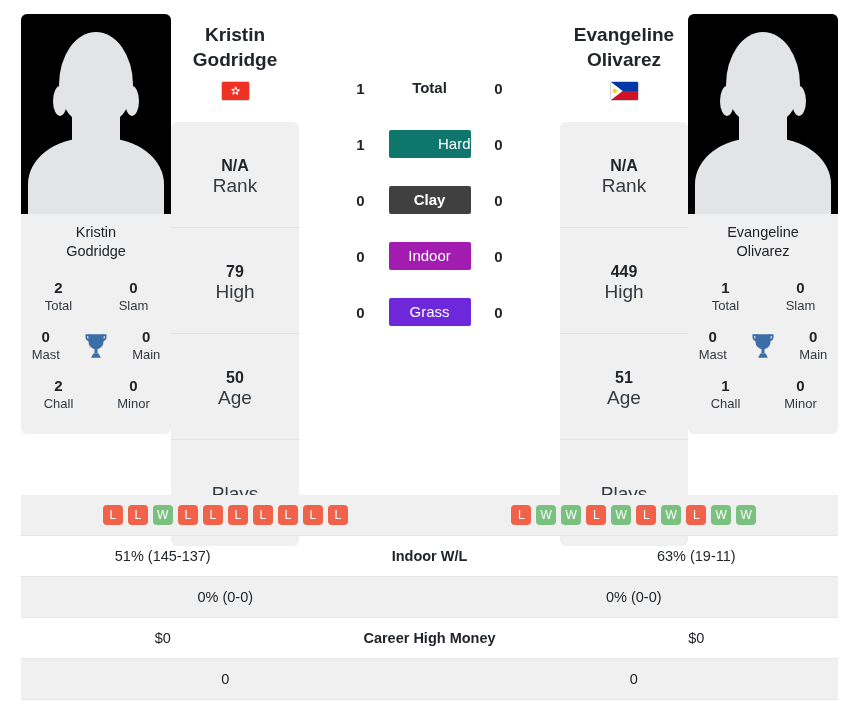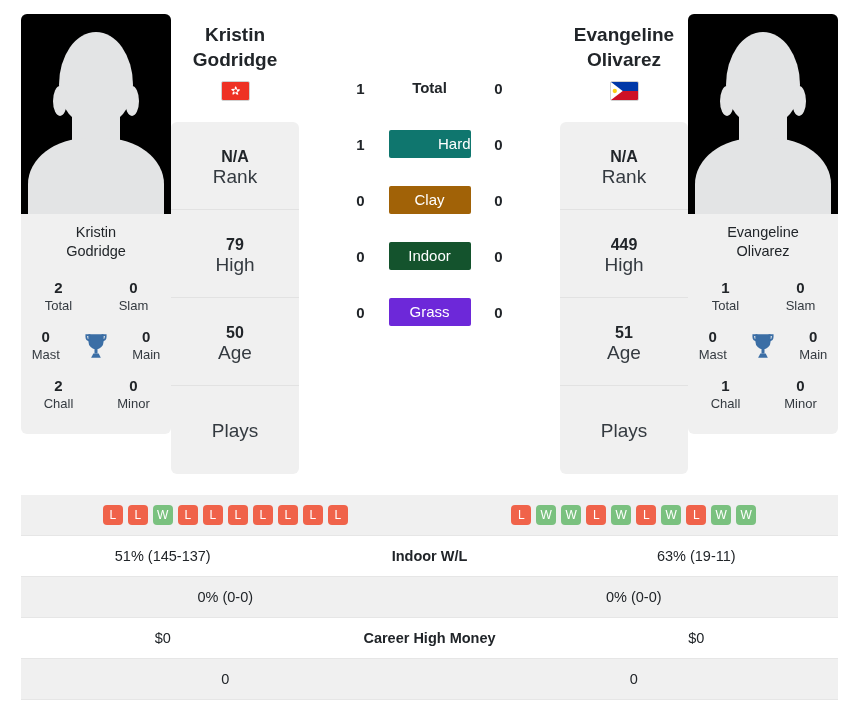--- a/index.html
+++ b/index.html
@@ -116,21 +116,21 @@
     position: relative;
   }
   .flag svg { display: block; width: 100%; height: 100%; }
   .info-box {
     margin-top: 21px;
     background: #f0f0f0;
     border-radius: 6px;
     overflow: hidden;
   }
   .info-row {
-    height: 88px;
+    height: 106px;
     display: flex;
     flex-direction: column;
     align-items: center;
     justify-content: center;
     border-bottom: 1px solid #e2e2e2;
   }
   .info-row:last-child { border-bottom: none; }
   .info-num { font-size: 16px; font-weight: 700; line-height: 21px; color: #212529; }
   .info-lbl { font-size: 19px; line-height: 19px; color: #343a40; }
 
@@ -313,26 +313,26 @@
         <div class="surf-badge plain">Total</div>
         <div class="surf-score">0</div>
       </div>
       <div class="surf-row">
         <div class="surf-score">1</div>
         <div class="surf-badge" id="badge-hard" style="background: #0f766e; text-align: right;">Hard</div>
         <div class="surf-score">0</div>
       </div>
       <div class="surf-row">
         <div class="surf-score">0</div>
-        <div class="surf-badge" id="badge-clay" style="background: #a16207;">Clay</div>
+        <div class="surf-badge" id="badge-clay" style="background: #404040; font-weight: bold;">Clay</div>
         <div class="surf-score">0</div>
       </div>
       <div class="surf-row">
         <div class="surf-score">0</div>
-        <div class="surf-badge" id="badge-indoor" style="background: #14532d;">Indoor</div>
+        <div class="surf-badge" id="badge-indoor" style="background: #a21caf;">Indoor</div>
         <div class="surf-score">0</div>
       </div>
       <div class="surf-row">
         <div class="surf-score">0</div>
         <div class="surf-badge" id="badge-grass" style="background: #6d28d9;">Grass</div>
         <div class="surf-score">0</div>
       </div>
     </div>
 
     <div class="info-col">

